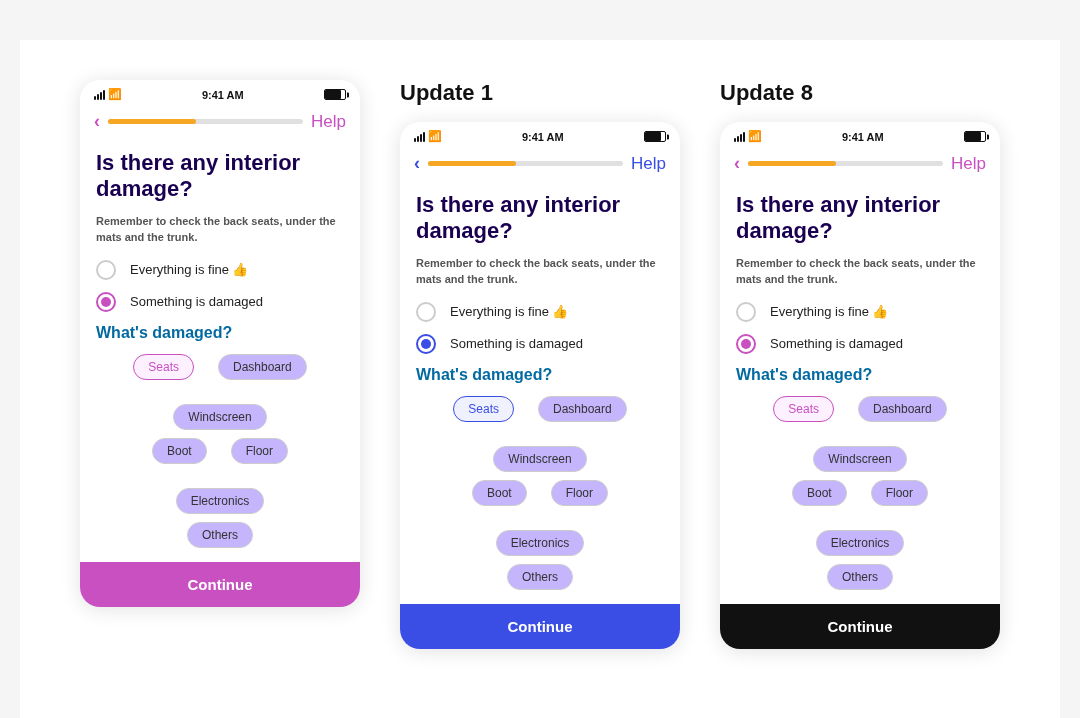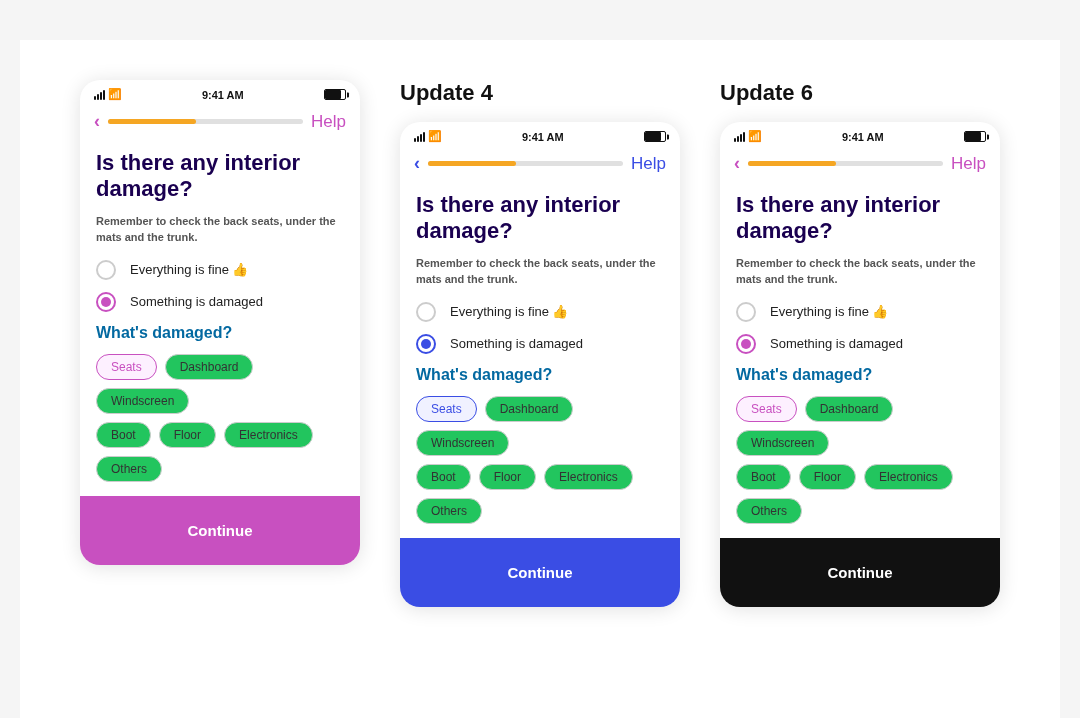--- a/index.html
+++ b/index.html
@@ -174,48 +174,49 @@
     
     .damaged-title {
       font-size: 16px;
       font-weight: 700;
       color: #0369a1;
       margin-bottom: 12px;
     }
     .chip-row {
       display: flex;
       flex-wrap: wrap;
-      gap: 8px;
+      gap: 24px;
       margin-bottom: 8px;
+      justify-content: center;
     }
     .chip {
       border: 1.5px solid #ccc;
       border-radius: 20px;
       padding: 5px 14px;
       font-size: 12px;
       color: #333;
       cursor: pointer;
-      background: #22c55e;
+      background: #c4b5fd;
     }
     .chip.selected-pink {
       border-color: #c850c0;
       color: #c850c0;
       background: #fdf0ff;
     }
     .chip.selected-blue {
       border-color: #3a4de4;
       color: #3a4de4;
       background: #f0f1ff;
     }
 
     
     .continue-btn {
       display: block;
       width: 100%;
-      padding: 26px;
+      padding: 14px;
       text-align: center;
       font-size: 15px;
       font-weight: 600;
       color: white;
       border: none;
       cursor: pointer;
       margin-top: 14px;
       border-radius: 0 0 0 0;
     }
     .btn-pink { background: #c850c0; }
@@ -285,21 +286,21 @@
 
           <div class="chip-row">
             <span class="chip">Others</span>
           </div>
         </div>
         <button class="continue-btn btn-pink">Continue</button>
       </div>
     </div>
 
     <div class="screen-column">
-      <div class="screen-title">Update 4</div>
+      <div class="screen-title">Update 1</div>
       <div class="phone-frame">
         <div class="status-bar">
           <div class="status-left">
             <div class="signal-bars">
               <div class="signal-bar" style="width:2px;height:4px;"></div>
               <div class="signal-bar" style="width:2px;height:6px;"></div>
               <div class="signal-bar" style="width:2px;height:8px;"></div>
               <div class="signal-bar" style="width:2px;height:10px;"></div>
             </div>
             <span class="wifi-icon">📶</span>
@@ -342,21 +343,21 @@
           </div>
           <div class="chip-row">
             <span class="chip">Others</span>
           </div>
         </div>
         <button class="continue-btn btn-blue">Continue</button>
       </div>
     </div>
 
     <div class="screen-column">
-      <div class="screen-title">Update 6</div>
+      <div class="screen-title">Update 8</div>
       <div class="phone-frame">
         <div class="status-bar">
           <div class="status-left">
             <div class="signal-bars">
               <div class="signal-bar" style="width:2px;height:4px;"></div>
               <div class="signal-bar" style="width:2px;height:6px;"></div>
               <div class="signal-bar" style="width:2px;height:8px;"></div>
               <div class="signal-bar" style="width:2px;height:10px;"></div>
             </div>
             <span class="wifi-icon">📶</span>

